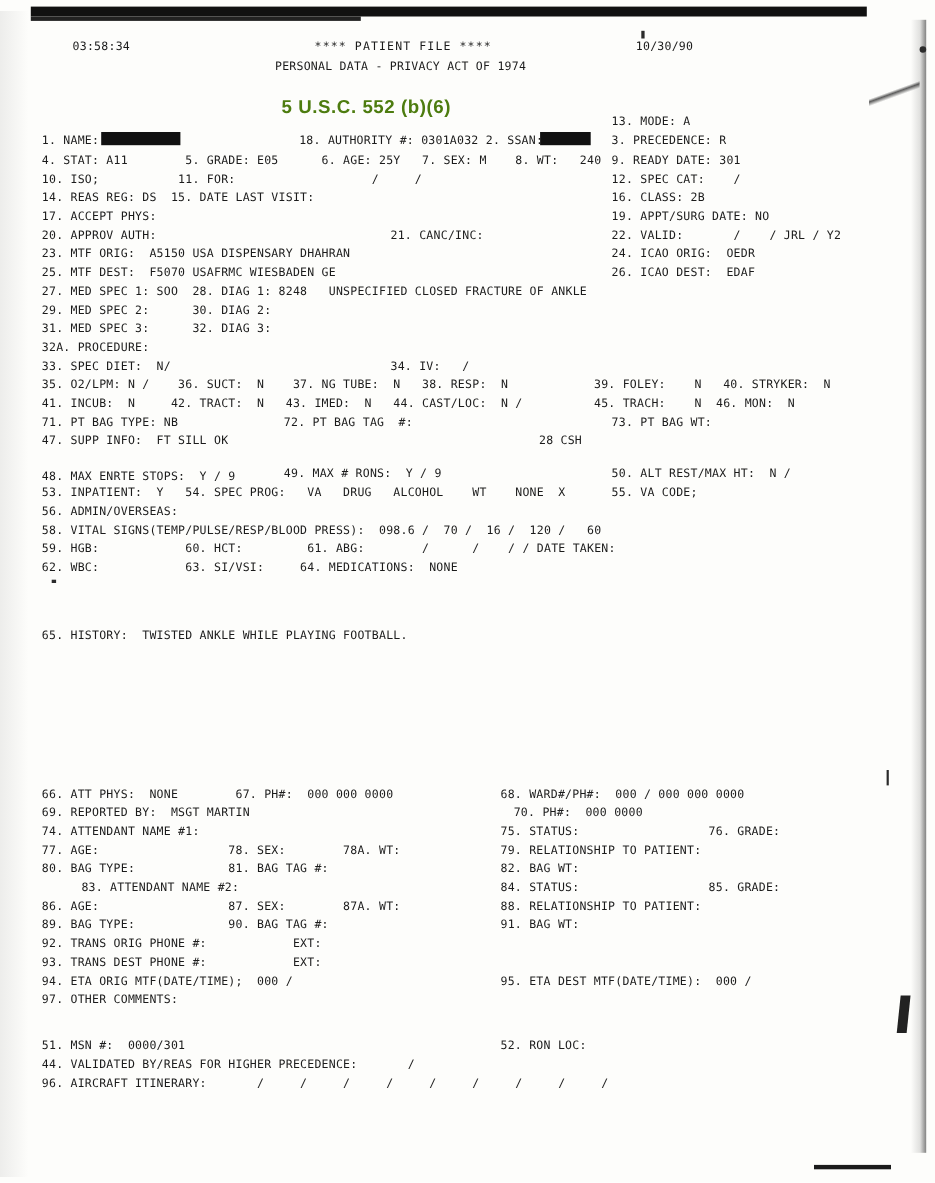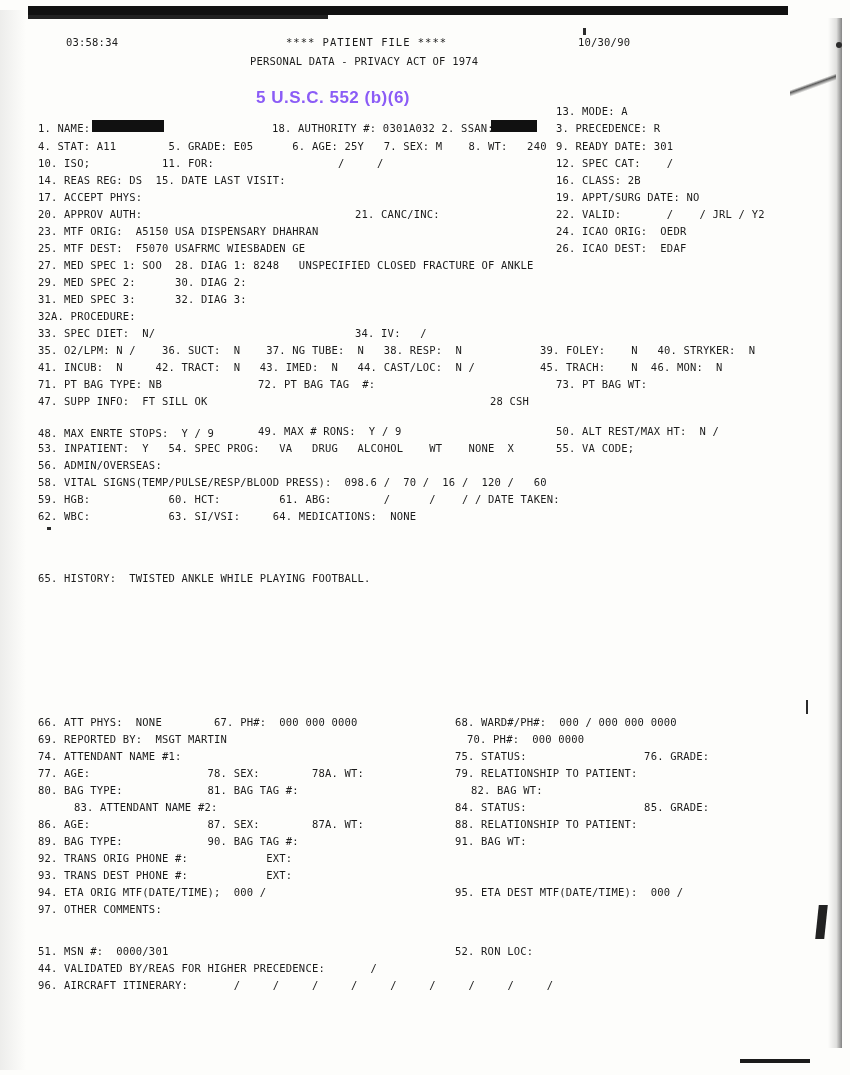--- a/index.html
+++ b/index.html
@@ -82,21 +82,21 @@
   .hdr-title { left: 286px; top: 36px; letter-spacing: 1px;}
   .hdr-date { left: 578px; top: 36px; }
   .hdr-sub { left: 250px; top: 55px; }
   .usc {
     position: absolute;
     left: 256px; top: 88px;
     font-family: "Liberation Sans", sans-serif;
     font-size: 17px;
     font-weight: 700;
     letter-spacing: 0.5px;
-    color: #8b5cf6;
+    color: #4d7c0f;
   }
 </style>
 </head>
 <body>
 
 <div class="page">
 
   <div class="edge-top-bar"></div>
   <div class="edge-top-bar2"></div>
   <div class="edge-left-fade"></div>
@@ -162,21 +162,21 @@
       <div class="txt" style="left: 38px; top: 572px;">65. HISTORY:  TWISTED ANKLE WHILE PLAYING FOOTBALL.</div>
       <div class="txt" style="left: 38px; top: 716px;">66. ATT PHYS:  NONE        67. PH#:  000 000 0000</div>
       <div class="txt" style="left: 455px; top: 716px;">68. WARD#/PH#:  000 / 000 000 0000</div>
       <div class="txt" style="left: 38px; top: 733px;">69. REPORTED BY:  MSGT MARTIN</div>
       <div class="txt" style="left: 455px; top: 733px; margin-left: 12px;">70. PH#:  000 0000</div>
       <div class="txt" style="left: 38px; top: 750px;">74. ATTENDANT NAME #1:</div>
       <div class="txt" style="left: 455px; top: 750px;">75. STATUS:                  76. GRADE:</div>
       <div class="txt" style="left: 38px; top: 767px;">77. AGE:                  78. SEX:        78A. WT:</div>
       <div class="txt" style="left: 455px; top: 767px;">79. RELATIONSHIP TO PATIENT:</div>
       <div class="txt" style="left: 38px; top: 784px;">80. BAG TYPE:             81. BAG TAG #:</div>
-      <div class="txt" style="left: 455px; top: 784px; margin-left: 16px;">82. BAG WT:</div>
+      <div class="txt" style="left: 455px; top: 784px;">82. BAG WT:</div>
       <div class="txt" style="left: 38px; top: 801px; margin-left: 36px;">83. ATTENDANT NAME #2:</div>
       <div class="txt" style="left: 455px; top: 801px;">84. STATUS:                  85. GRADE:</div>
       <div class="txt" style="left: 38px; top: 818px;">86. AGE:                  87. SEX:        87A. WT:</div>
       <div class="txt" style="left: 455px; top: 818px;">88. RELATIONSHIP TO PATIENT:</div>
       <div class="txt" style="left: 38px; top: 835px;">89. BAG TYPE:             90. BAG TAG #:</div>
       <div class="txt" style="left: 455px; top: 835px;">91. BAG WT:</div>
       <div class="txt" style="left: 38px; top: 852px;">92. TRANS ORIG PHONE #:            EXT:</div>
       <div class="txt" style="left: 38px; top: 869px;">93. TRANS DEST PHONE #:            EXT:</div>
       <div class="txt" style="left: 38px; top: 886px;">94. ETA ORIG MTF(DATE/TIME);  000 /</div>
       <div class="txt" style="left: 455px; top: 886px;">95. ETA DEST MTF(DATE/TIME):  000 /</div>

